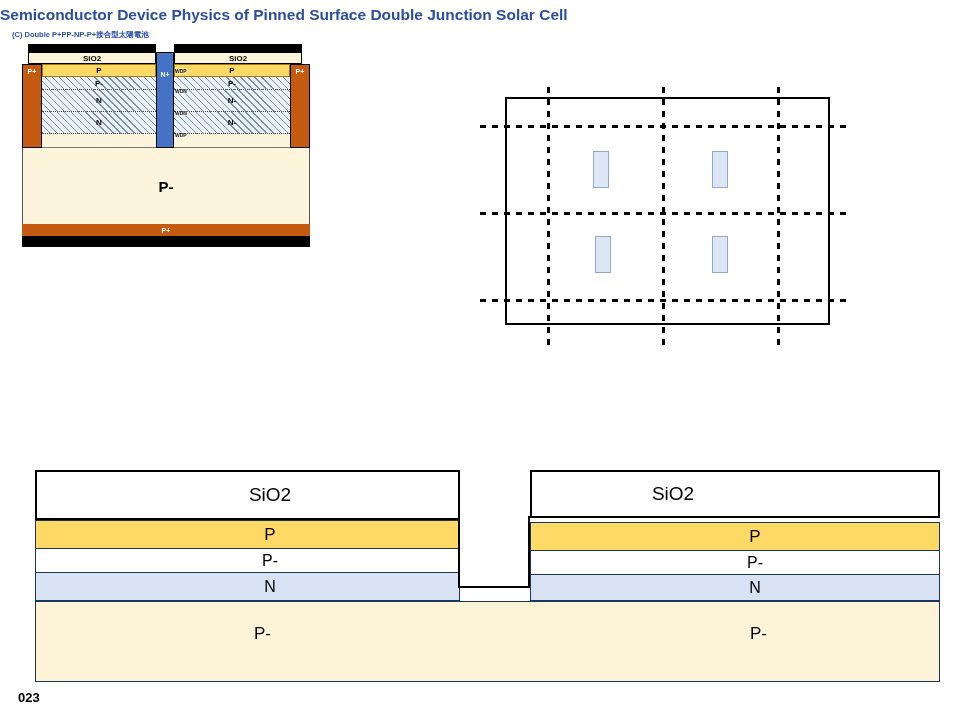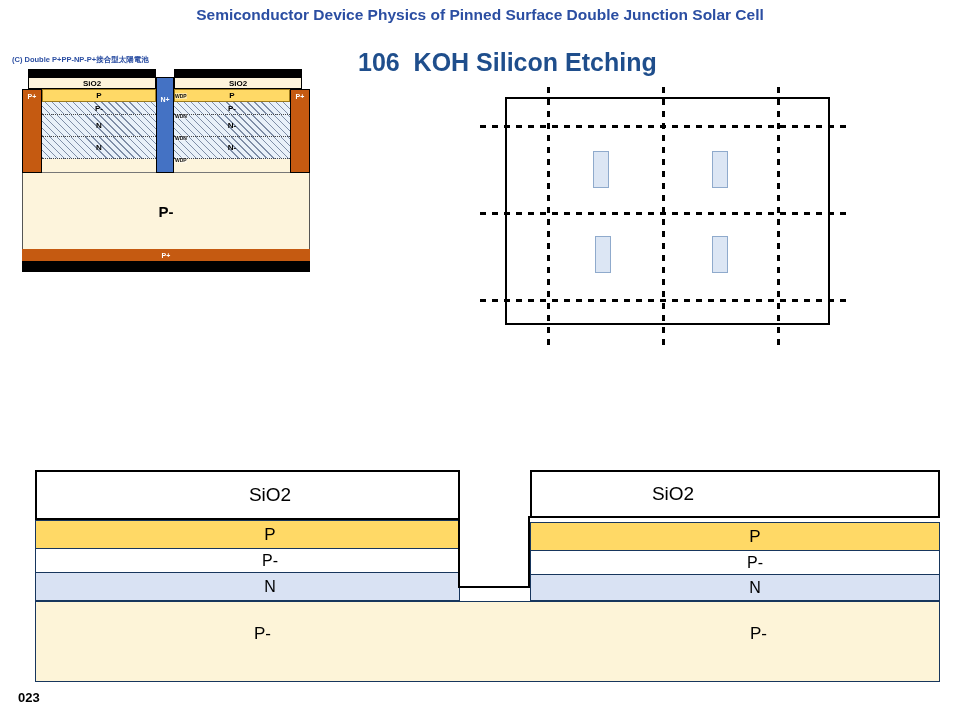--- a/index.html
+++ b/index.html
@@ -5,34 +5,34 @@
   * { box-sizing: border-box; margin: 0; padding: 0; }
   body { margin: 0; background: #ffffff; }
   .slide {
     position: relative; width: 960px; height: 720px; background: #ffffff;
     font-family: "Liberation Sans", sans-serif; overflow: hidden;
   }
   .abs { position: absolute; }
 
   
   .top-title {
-    position: absolute; top: 6px; left: 0; width: 100%; text-align: center;
+    position: absolute; top: 6px; left: 0; width: 100%; 
     color: #2B4EA2; font-size: 15.5px; font-weight: bold;
   }
   .heading {
     position: absolute; left: 358px; top: 48px;
     color: #1F4E8C; font-size: 25px; font-weight: bold; white-space: pre;
   }
   .page-number {
     position: absolute; left: 18px; top: 690px;
     color: #000; font-size: 13px; font-weight: bold;
   }
 
   
-  .inset { left: 10px; top: 30px; width: 308px; height: 226px; margin-top: 25px; }
+  .inset { left: 10px; top: 30px; width: 308px; height: 226px; }
   .inset-caption { position: absolute; left: 2px; top: 0; color: #2B4EA2; font-size: 7.5px; font-weight: bold; white-space: nowrap; }
   .topbar { height: 8px; background: #000; }
   .sio2box {
     height: 12px; background: #FDF4DC; border: 1px solid #000;
     display: flex; align-items: center; justify-content: center;
     font-size: 8px; font-weight: bold; color: #000;
   }
   .inset-body { background: #FDF4DC; border: 1px solid #777; }
   .pplus-bar {
     width: 20px; height: 84px; background: #C55A11; border: 1px solid #000;
@@ -102,21 +102,20 @@
   .pad-l { padding-left: 45px; }
   .pad-r-big { padding-right: 124px; }
   .pad-l-sm { padding-left: 40px; }
 </style>
 </head>
 <body>
 
 <div class="slide">
 
   <div class="top-title">Semiconductor Device Physics of Pinned Surface Double Junction Solar Cell</div>
-  <div class="heading">106  KOH Silicon Etching</div>
   <div class="page-number">023</div>
 
   <div class="abs inset">
     <div class="inset-caption">(C) Double P+PP-NP-P+接合型太陽電池</div>
 
     <div class="abs topbar" style="left:18px; top:14px; width:128px;"></div>
     <div class="abs topbar" style="left:164px; top:14px; width:128px;"></div>
 
     <div class="abs sio2box" style="left:18px; top:22px; width:128px;">
       <span>SiO2</span>

